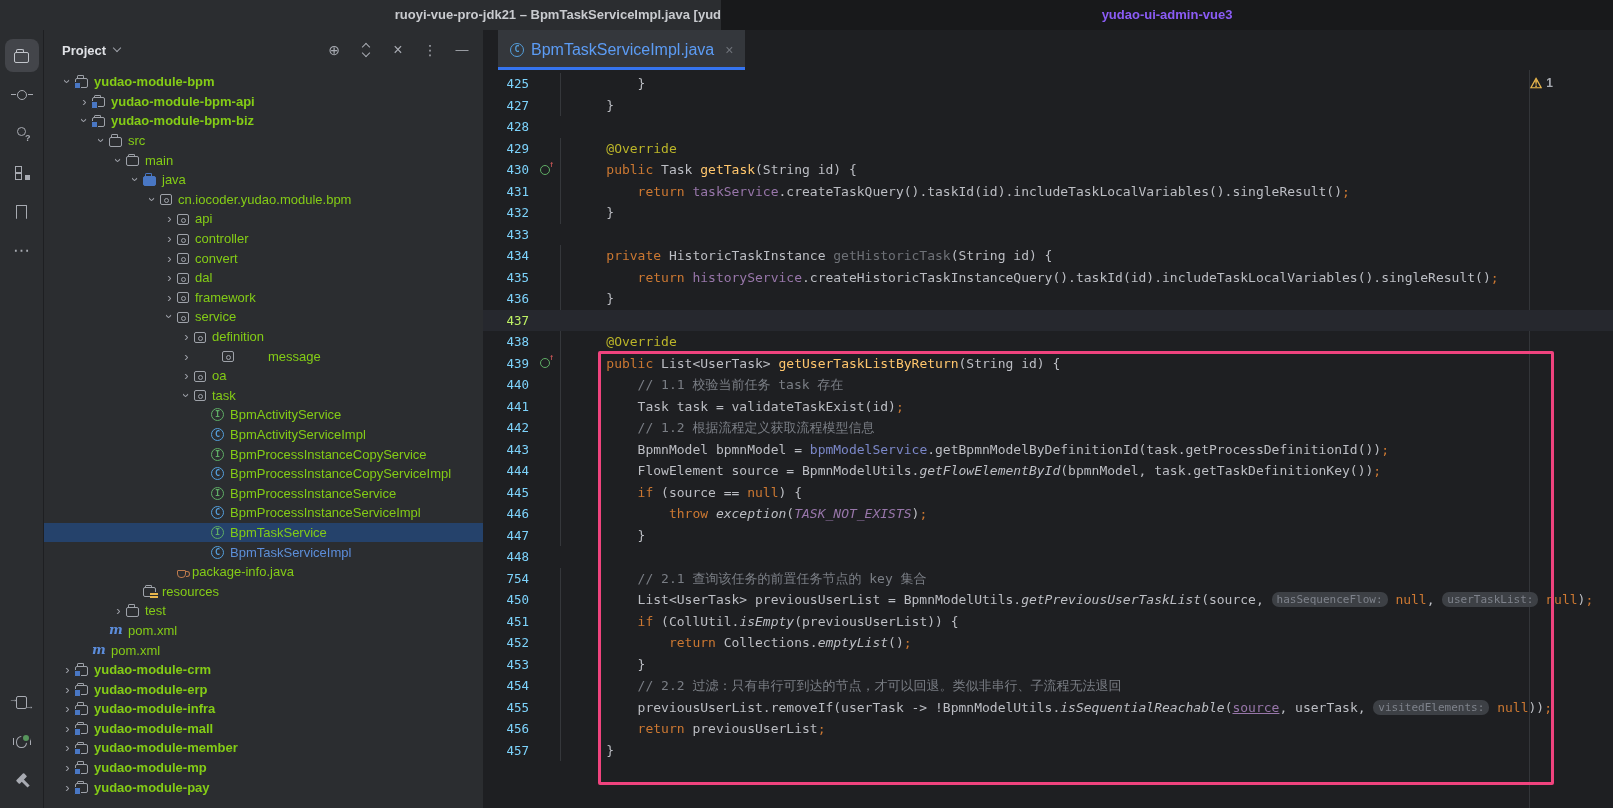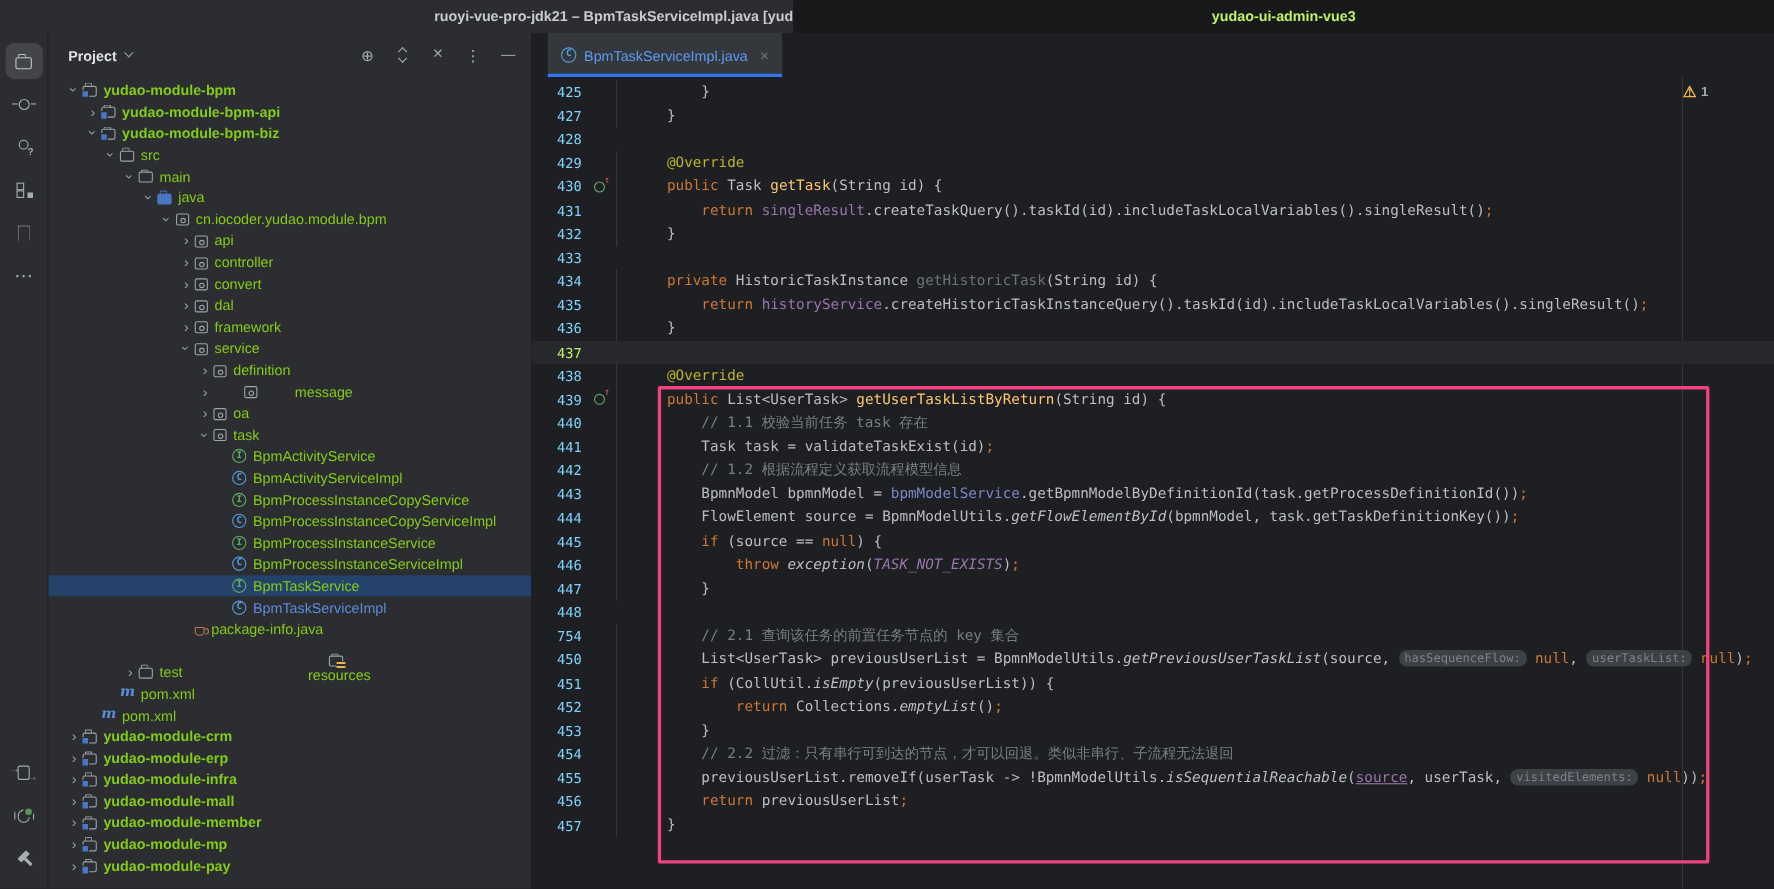--- a/index.html
+++ b/index.html
@@ -5,21 +5,21 @@
   * { margin:0; padding:0; box-sizing:border-box; }
   html,body { width:1613px; height:808px; overflow:hidden; background:#1E1F22;
     font-family:"Liberation Sans", sans-serif; color:#BCBEC4; }
 
   
   .titlebar { display:flex; height:30px; }
   .titlebar .tb-left { position:relative; width:721px; background:var(--bg-panel,#2B2D30); overflow:hidden; }
   .tb-left .tb-text { position:absolute; left:0; top:0; width:1240px; text-align:center;
     line-height:30px; font-size:13px; font-weight:600; color:#C9CBCF; white-space:nowrap; }
   .titlebar .tb-right { flex:1; background:#18191B; text-align:center; line-height:30px;
-    font-size:13px; font-weight:600; color:#bef264; }
+    font-size:13px; font-weight:600; color:#8b5cf6; }
 
   .app { display:flex; height:778px; }
 
   
   .stripe { width:44px; background:var(--bg-panel,#2B2D30); display:flex; flex-direction:column;
     align-items:center; padding:6px 0 8px; border-right:1px solid #1E1F22; }
   .stripe-group { display:flex; flex-direction:column; align-items:center; }
   .stripe-group.bottom { margin-top:auto; }
   .stripe-btn { width:34px; height:33px; margin:3px 0; display:flex; align-items:center;
     justify-content:center; border-radius:8px; color:#A8ABB2; cursor:default; }
@@ -112,21 +112,21 @@
   .i-coffee::after { content:""; position:absolute; right:-4.5px; top:0.5px; width:3px; height:4px;
     border:1.3px solid #BE7B4D; border-left:none; border-radius:0 3px 3px 0; }
   .i-maven { width:13px; flex:none; color:#5C8DDB; font-family:"DejaVu Serif", serif;
     font-style:italic; font-weight:700; font-size:13px; line-height:14px; text-align:center; }
   .i-maven::after { content:"m"; }
 
   
   .editor { flex:1; position:relative; background:#1E1F22; display:flex; flex-direction:column; }
   .tabbar { height:40px; display:flex; align-items:stretch; padding-left:15px; }
   .tab { position:relative; display:flex; align-items:center; gap:7px; padding:0 12px;
-    background:#34373C; font-size:13px; color:#5C9CF5; }
+    background:#34373C; font-size:16px; color:#5C9CF5; }
   .tab::after { content:""; position:absolute; left:0; right:0; bottom:0; height:3px;
     background:var(--tab-accent,#3574F0); }
   .tab .i-badge { width:14px; height:14px; }
   .tab-close { color:#6F737A; font-size:14px; margin-left:4px; }
   .tab-close::before { content:"×"; }
 
   .editor-body { position:relative; flex:1; overflow:hidden; padding-top:3px;
     font-family:"DejaVu Sans Mono", monospace; font-size:13px; }
   .code-row { position:relative; height:21.5px; display:flex; align-items:center; }
   .code-row.current { background:#26282E; }
@@ -353,21 +353,21 @@
         <div class="tree-row" style="padding-left: 152px;">
           <span class="chev n"></span>
           <span class="ico i-badge i-cls"></span>
           <span class="tree-label openfile">BpmTaskServiceImpl</span>
         </div>
         <div class="tree-row" style="padding-left: 118px;">
           <span class="chev n"></span>
           <span class="ico i-coffee"></span>
           <span class="tree-label">package-info.java</span>
         </div>
-        <div class="tree-row" style="padding-left: 84px; flex-direction: column;">
+        <div class="tree-row" style="padding-left: 84px;">
           <span class="chev n"></span>
           <span class="ico i-folder i-res"></span>
           <span class="tree-label">resources</span>
         </div>
         <div class="tree-row" style="padding-left: 67px;">
           <span class="chev c"></span>
           <span class="ico i-folder"></span>
           <span class="tree-label">test</span>
         </div>
         <div class="tree-row" style="padding-left: 50px;">
@@ -452,21 +452,21 @@
           <div class="code-row">
             <span class="lnum">430</span>
             <span class="gslot">
               <span class="i-override"></span>
             </span>
             <span class="code-text"><span class="t-k">    public</span><span class="t-d"> Task </span><span class="t-m">getTask</span><span class="t-d">(String id) {</span></span>
           </div>
           <div class="code-row">
             <span class="lnum">431</span>
             <span class="gslot"></span>
-            <span class="code-text"><span class="t-k">        return</span><span class="t-d"> </span><span class="t-f">singleResult</span><span class="t-d">.createTaskQuery().taskId(id).includeTaskLocalVariables().singleResult()</span><span class="t-o">;</span></span>
+            <span class="code-text"><span class="t-k">        return</span><span class="t-d"> </span><span class="t-f">taskService</span><span class="t-d">.createTaskQuery().taskId(id).includeTaskLocalVariables().singleResult()</span><span class="t-o">;</span></span>
           </div>
           <div class="code-row">
             <span class="lnum">432</span>
             <span class="gslot"></span>
             <span class="code-text"><span class="t-d">    }</span></span>
           </div>
           <div class="code-row">
             <span class="lnum">433</span>
             <span class="gslot"></span>
             <span class="code-text"></span>

